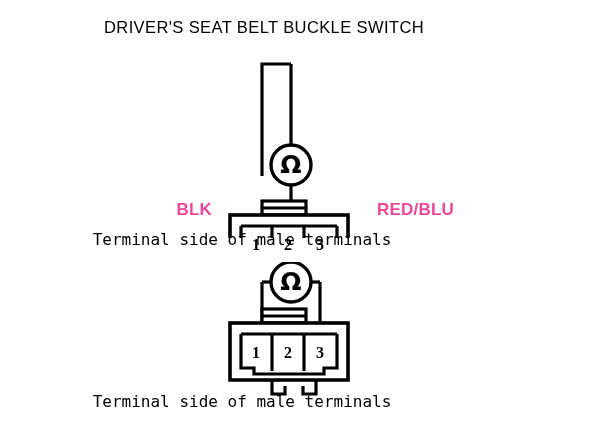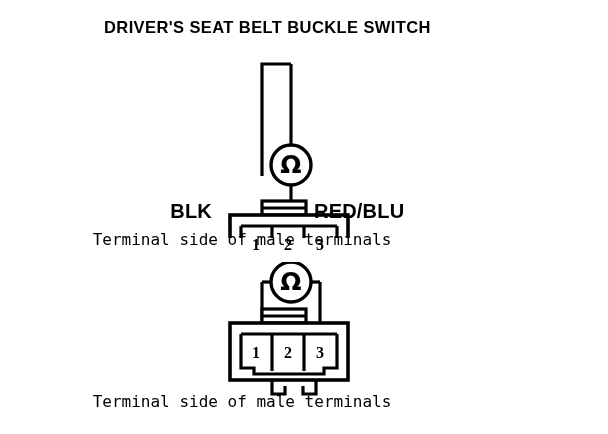--- a/index.html
+++ b/index.html
@@ -13,47 +13,47 @@
     position:relative;
   }
   #canvas{position:absolute;left:0;top:0;width:608px;height:434px;}
 
   
   .title-block{
     position:absolute;
     left:104px; top:18px;
     width:420px;
     font-family:"Liberation Sans", sans-serif;
-    font-weight:bold;
+    font-weight:normal;
     font-size:16.5px;
     letter-spacing:0.4px;
     line-height:19px;
     color:#000;
   }
   .title-line{white-space:nowrap;}
 
   
   .diagram{position:absolute;left:0;width:608px;}
   #diagram-1{top:58px;height:180px;}
   #diagram-2{top:262px;height:160px;}
 
   .svg-wrap{position:absolute;left:0;top:0;width:608px;}
 
   
   .wire-label{
     position:absolute;
     font-family:"Liberation Sans", sans-serif;
     font-weight:bold;
-    font-size:20px;
+    font-size:17px;
     letter-spacing:0.2px;
     white-space:nowrap;
-    color:#000000;
+    color:#ec4899;
   }
   .label-left{text-align:right;}
-  .label-right{text-align:left;}
+  .label-right{text-align:right;}
 
   
   #d1-label-left {left:128px; top:142px; width:84px;}
   #d1-label-right{left:314px; top:142px; width:140px;}
 
   
   .pin-number{
     position:absolute;
     font-family:"Liberation Serif", serif;
     font-weight:bold;

